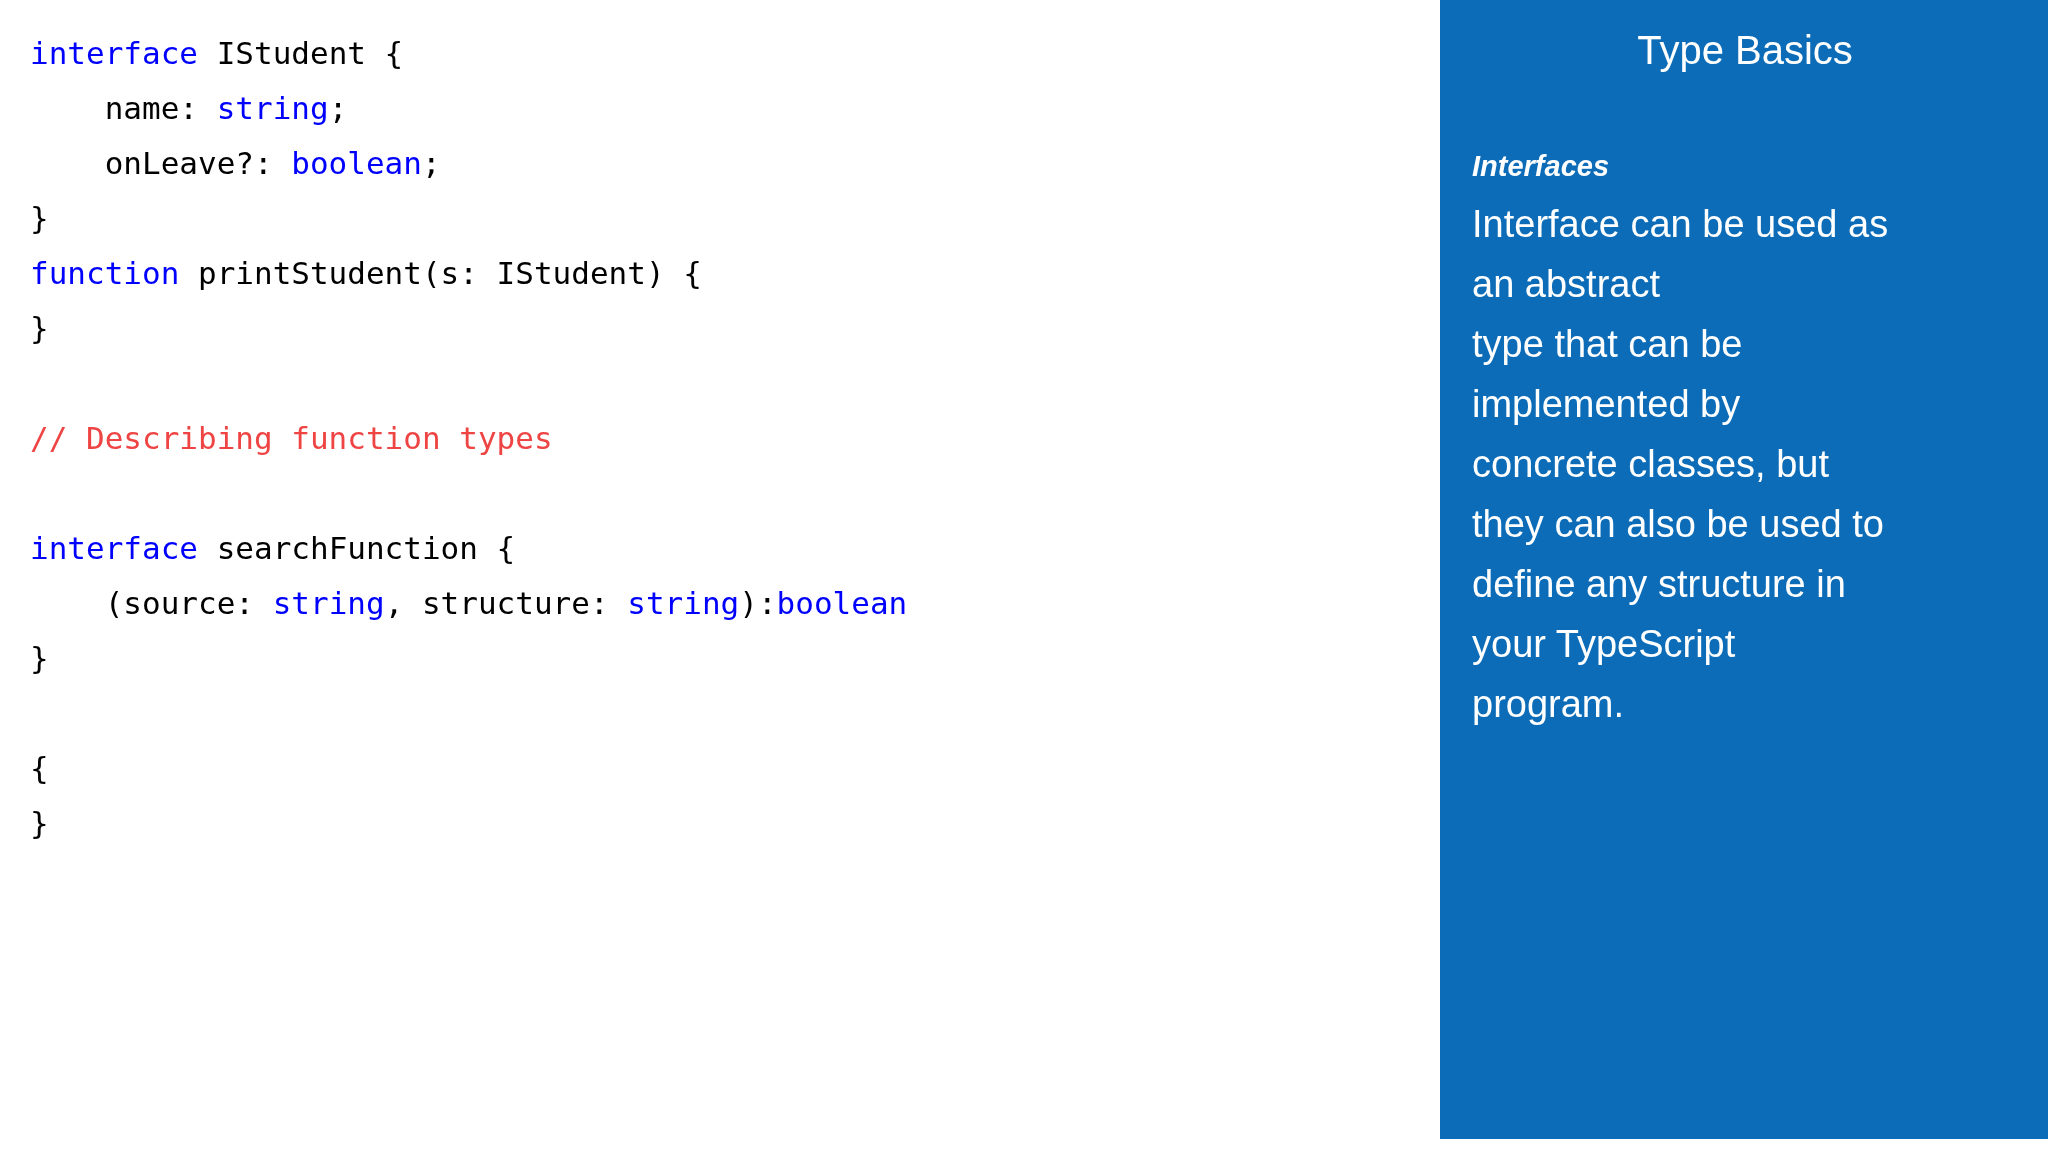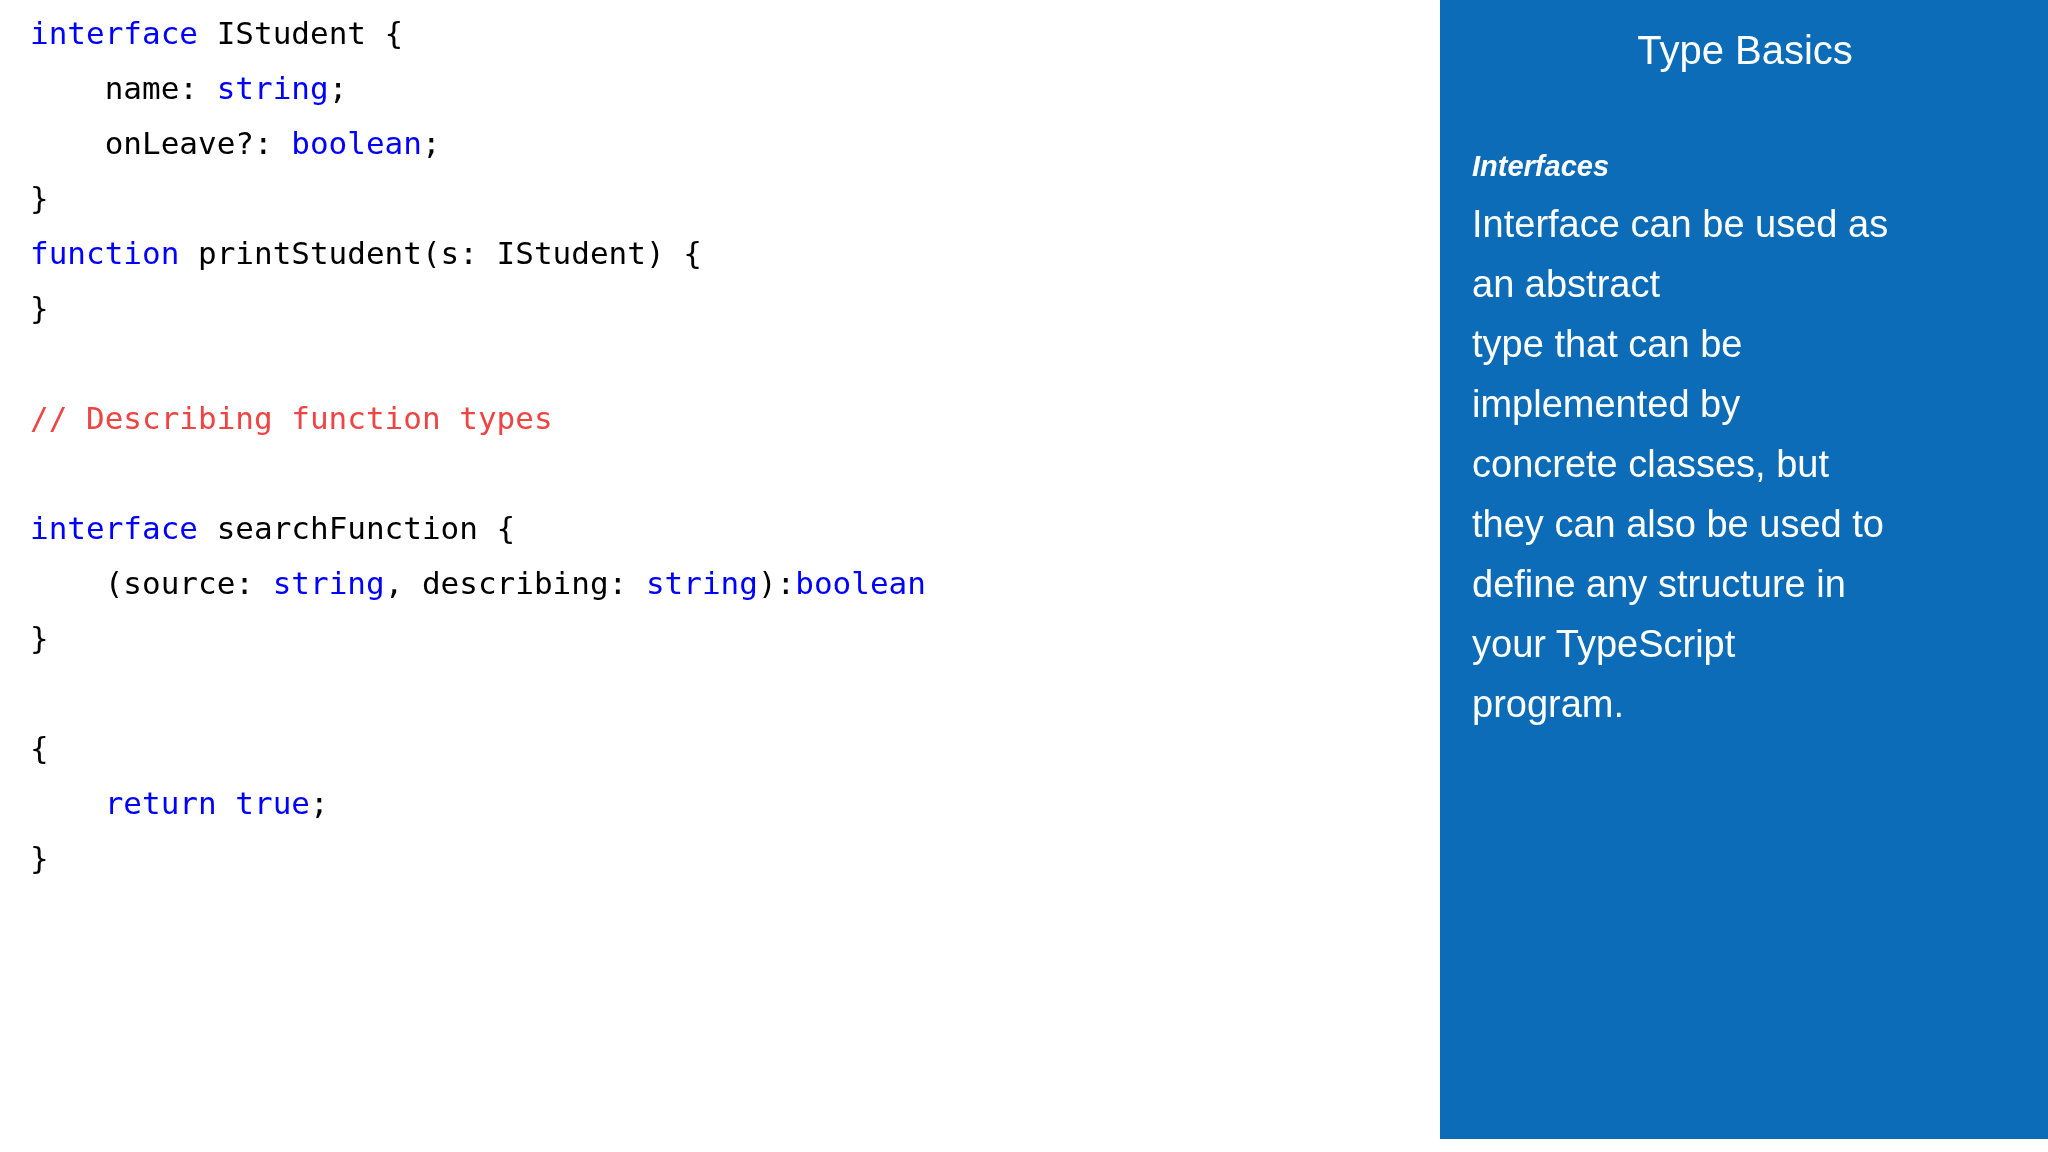--- a/index.html
+++ b/index.html
@@ -22,21 +22,21 @@
 
   
   #code-pane {
     position: absolute;
     left: 0;
     top: 0;
     width: 1440px;
     height: 1152px;
     background: #ffffff;
     box-sizing: border-box;
-    padding: 6px 0 0 30px;
+    padding: 26px 0 0 30px;
   }
   .code-line {
     font-family: "DejaVu Sans Mono", "Liberation Mono", monospace;
     font-size: 31px;
     line-height: 55px;
     height: 55px;
     color: #000000;
     white-space: pre;
     letter-spacing: 0px;
   }
@@ -105,25 +105,24 @@
         <div class="code-line"><span class="kw">interface</span><span class="plain"> IStudent {</span></div>
         <div class="code-line"><span class="plain">    name: </span><span class="kw">string</span><span class="plain">;</span></div>
         <div class="code-line"><span class="plain">    onLeave?: </span><span class="kw">boolean</span><span class="plain">;</span></div>
         <div class="code-line"><span class="plain">}</span></div>
         <div class="code-line"><span class="kw">function</span><span class="plain"> printStudent(s: IStudent) {</span></div>
         <div class="code-line"><span class="plain">}</span></div>
         <div class="code-line blank">&nbsp;</div>
         <div class="code-line"><span class="cmt">// Describing function types</span></div>
         <div class="code-line blank">&nbsp;</div>
         <div class="code-line"><span class="kw">interface</span><span class="plain"> searchFunction {</span></div>
-        <div class="code-line"><span class="plain">    (source: </span><span class="kw">string</span><span class="plain">, describing: </span><span class="kw">string</span><span class="plain">):</span><span class="kw">boolean</span></div>
+        <div class="code-line"><span class="plain">    (source: </span><span class="kw">string</span><span class="plain">, structure: </span><span class="kw">string</span><span class="plain">):</span><span class="kw">boolean</span></div>
         <div class="code-line"><span class="plain">}</span></div>
         <div class="code-line blank">&nbsp;</div>
         <div class="code-line"><span class="plain">{</span></div>
-        <div class="code-line"><span class="plain">    </span><span class="kw">return true</span><span class="plain">;</span></div>
         <div class="code-line"><span class="plain">}</span></div>
       </div>
   </div>
 
   <div id="side-panel">
     <div id="panel-title">Type Basics</div>
     <div class="panel-gap"></div>
     <div id="panel-subhead">Interfaces</div>
     <div class="panel-para">Interface can be used as
 an abstract

